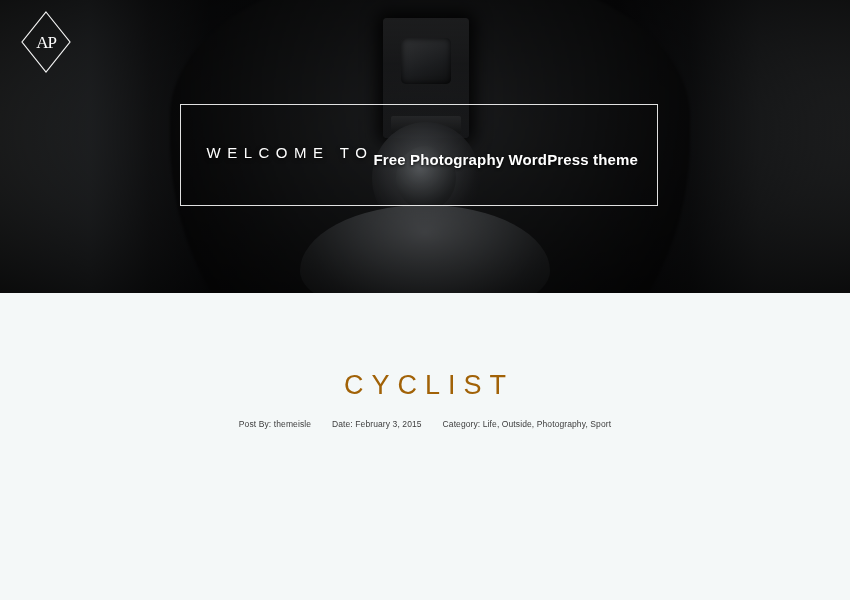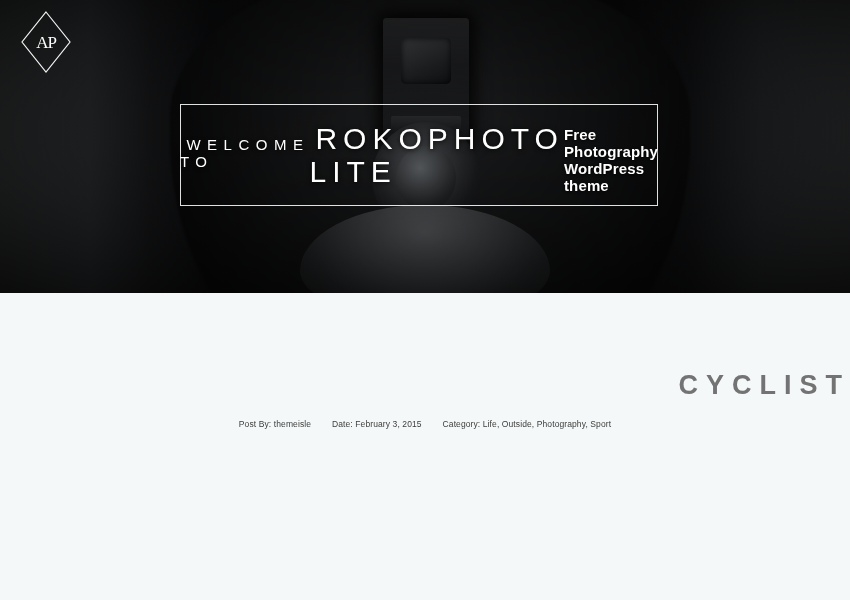--- a/index.html
+++ b/index.html
@@ -177,25 +177,24 @@
   .content {
     position: relative;
     width: 850px;
     height: 307px;
     background: #f4f8f8;
     text-align: center;
   }
   .post-title {
     margin-top: 77px;
     font-size: 27px;
-    font-weight: 700;
+    font-weight: 400;
     letter-spacing: 8px;
     text-indent: 8px;
-    color: #737373;
-    text-align: right;
+    color: #a16207;
   }
   .post-meta {
     margin-top: 18px;
     font-size: 8.5px;
     color: #3d3d3d;
     letter-spacing: .1px;
   }
   .post-meta span { white-space: nowrap; }
   .meta-gap { display: inline-block; width: 16px; }
 </style>
@@ -214,21 +213,20 @@
   <a class="logo" href="#">
     <svg width="56" height="68" viewBox="0 0 56 68" aria-hidden="true">
       <polygon points="28,4 52,34 28,64 4,34" fill="none" stroke="#ffffff" stroke-width="1.2" opacity="0.95"></polygon>
       <text x="28" y="40" text-anchor="middle" font-family="Liberation Serif, serif" font-size="17" fill="#ffffff" letter-spacing="-1">AP</text>
     </svg>
   </a>
 
 
   <div class="hero-box">
     <div class="hero-welcome">WELCOME TO</div>
-    <div class="hero-title">ROKOPHOTO LITE</div>
     <div class="hero-sub">Free Photography WordPress theme</div>
   </div>
 
 </header>
 
 <main class="content">
 
   <h1 class="post-title">CYCLIST</h1>
 
   <div class="post-meta">

